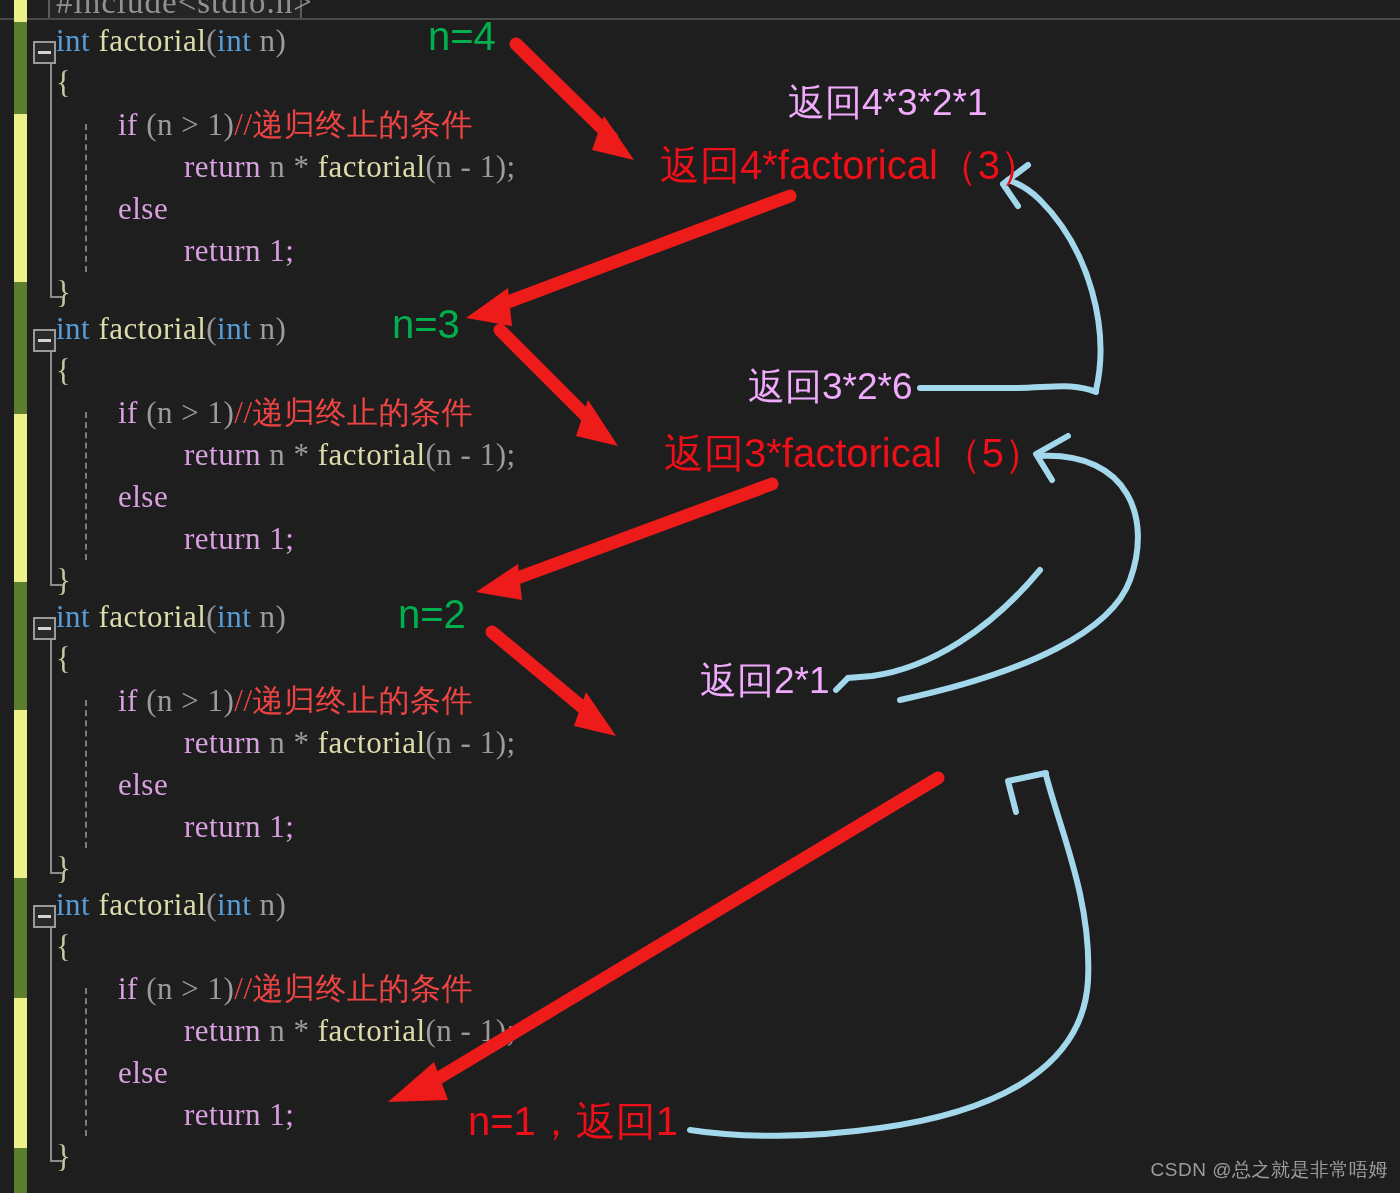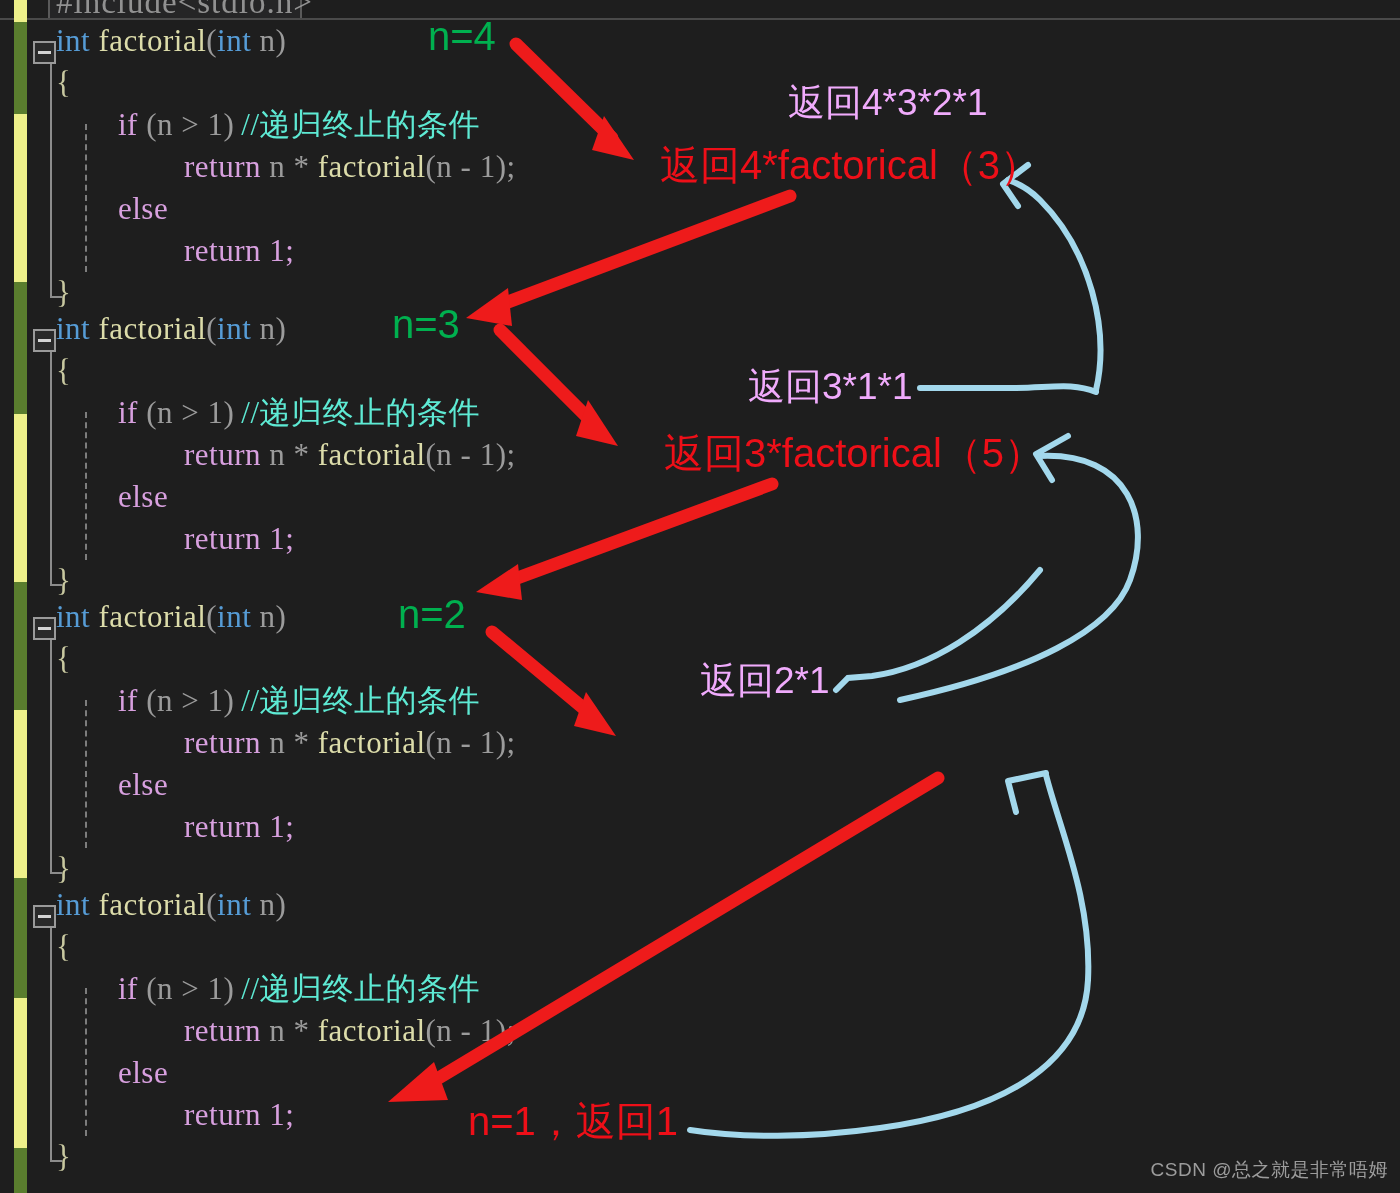--- a/index.html
+++ b/index.html
@@ -50,21 +50,21 @@
     position:absolute; left:0; height:42px; line-height:42px;
     white-space:pre;
     font-family:"Liberation Serif", serif;
     font-size:31px;
     letter-spacing:0.5px;
   }
   .tok-kw{color:#569cd6;}          
   .tok-fn{color:#dcdcaa;}          
   .tok-ctl{color:#d8a0df;}         
   .tok-id{color:#9b9b9b;}
-  .tok-cmt{color:#5eead4;margin-left:7px;}         
+  .tok-cmt{color:#ef4444;}         
   .tok-brace{color:#c8c8a0;}
   .tok-pre{color:#9b9b9b;}
 
   
   .foldbox{
     position:absolute; width:23px; height:23px;
     border:2px solid #9a9a9a; background:#2a2a2a;
     box-sizing:border-box;
   }
   .foldbox::after{
@@ -258,18 +258,18 @@
 
   <div class="ann ann-green" style="left:428px;top:14px;">n=4</div>
   <div class="ann ann-green" style="left:392px;top:302px;">n=3</div>
   <div class="ann ann-green" style="left:398px;top:592px;">n=2</div>
 
   <div class="ann ann-red" style="left:660px;top:138px;">返回4*factorical（3）</div>
   <div class="ann ann-red" style="left:664px;top:426px;">返回3*factorical（5）</div>
   <div class="ann ann-red" style="left:468px;top:1094px;">n=1，返回1</div>
 
   <div class="ann ann-blue" style="left:788px;top:78px;">返回4*3*2*1</div>
-  <div class="ann ann-blue" style="left:748px;top:362px;">返回3*1*1</div>
+  <div class="ann ann-blue" style="left:748px;top:362px;">返回3*2*6</div>
   <div class="ann ann-blue" style="left:700px;top:656px;">返回2*1</div>
 
   <div class="watermark">CSDN @总之就是非常唔姆</div>
 
 </div>
 
 </body></html>

